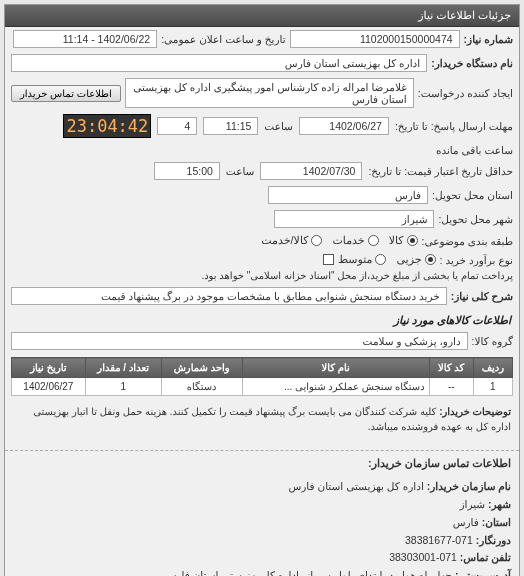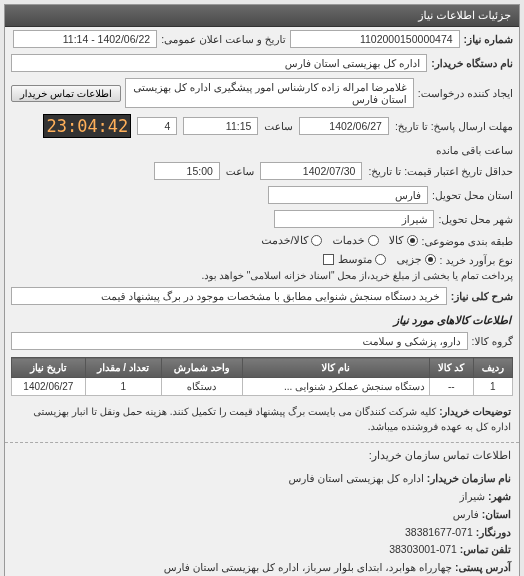--- a/index.html
+++ b/index.html
@@ -110,24 +110,24 @@
   padding: 4px 8px;
   line-height: 1.5;
 }
 .contact-block {
   padding: 6px 8px;
   font-size: 10.5px;
   line-height: 1.7;
 }
 .contact-block .lbl { font-weight: bold; }
 .divider-title {
-  font-weight: normal;
+  font-weight: bold;
   padding: 6px 8px 2px;
   border-top: 1px dashed #aaa;
-  margin-top: 4px;
+  margin-top: 12px;
 }
 .small-gap { gap: 6px; }
 .countdown {
   background: #333;
   color: #ffb05a;
   padding: 1px 2px;
   font-family: monospace;
   font-size: 17px;
   border: 1px solid #000;
 }
@@ -154,21 +154,21 @@
   <div class="form-row">
     <span class="label">ایجاد کننده درخواست:</span>
     <span class="value-box wide">غلامرضا امراله زاده کارشناس امور پیشگیری اداره کل بهزیستی استان فارس</span>
     <button class="btn">اطلاعات تماس خریدار</button>
   </div>
 
   <div class="form-row small-gap">
     <span class="label">مهلت ارسال پاسخ: تا تاریخ:</span>
     <span class="value-box" style="width:90px">1402/06/27</span>
     <span class="label">ساعت</span>
-    <span class="value-box" style="width:75px">11:15</span>
+    <span class="value-box" style="width:55px">11:15</span>
     <span class="value-box" style="width:40px;text-align:center">4</span>
     <span class="countdown">23:04:42</span>
     <span class="label">ساعت باقی مانده</span>
   </div>
 
   <div class="form-row small-gap">
     <span class="label">حداقل تاریخ اعتبار قیمت: تا تاریخ:</span>
     <span class="value-box" style="width:102px">1402/07/30</span>
     <span class="label">ساعت</span>
     <span class="value-box" style="width:66px">15:00</span>

